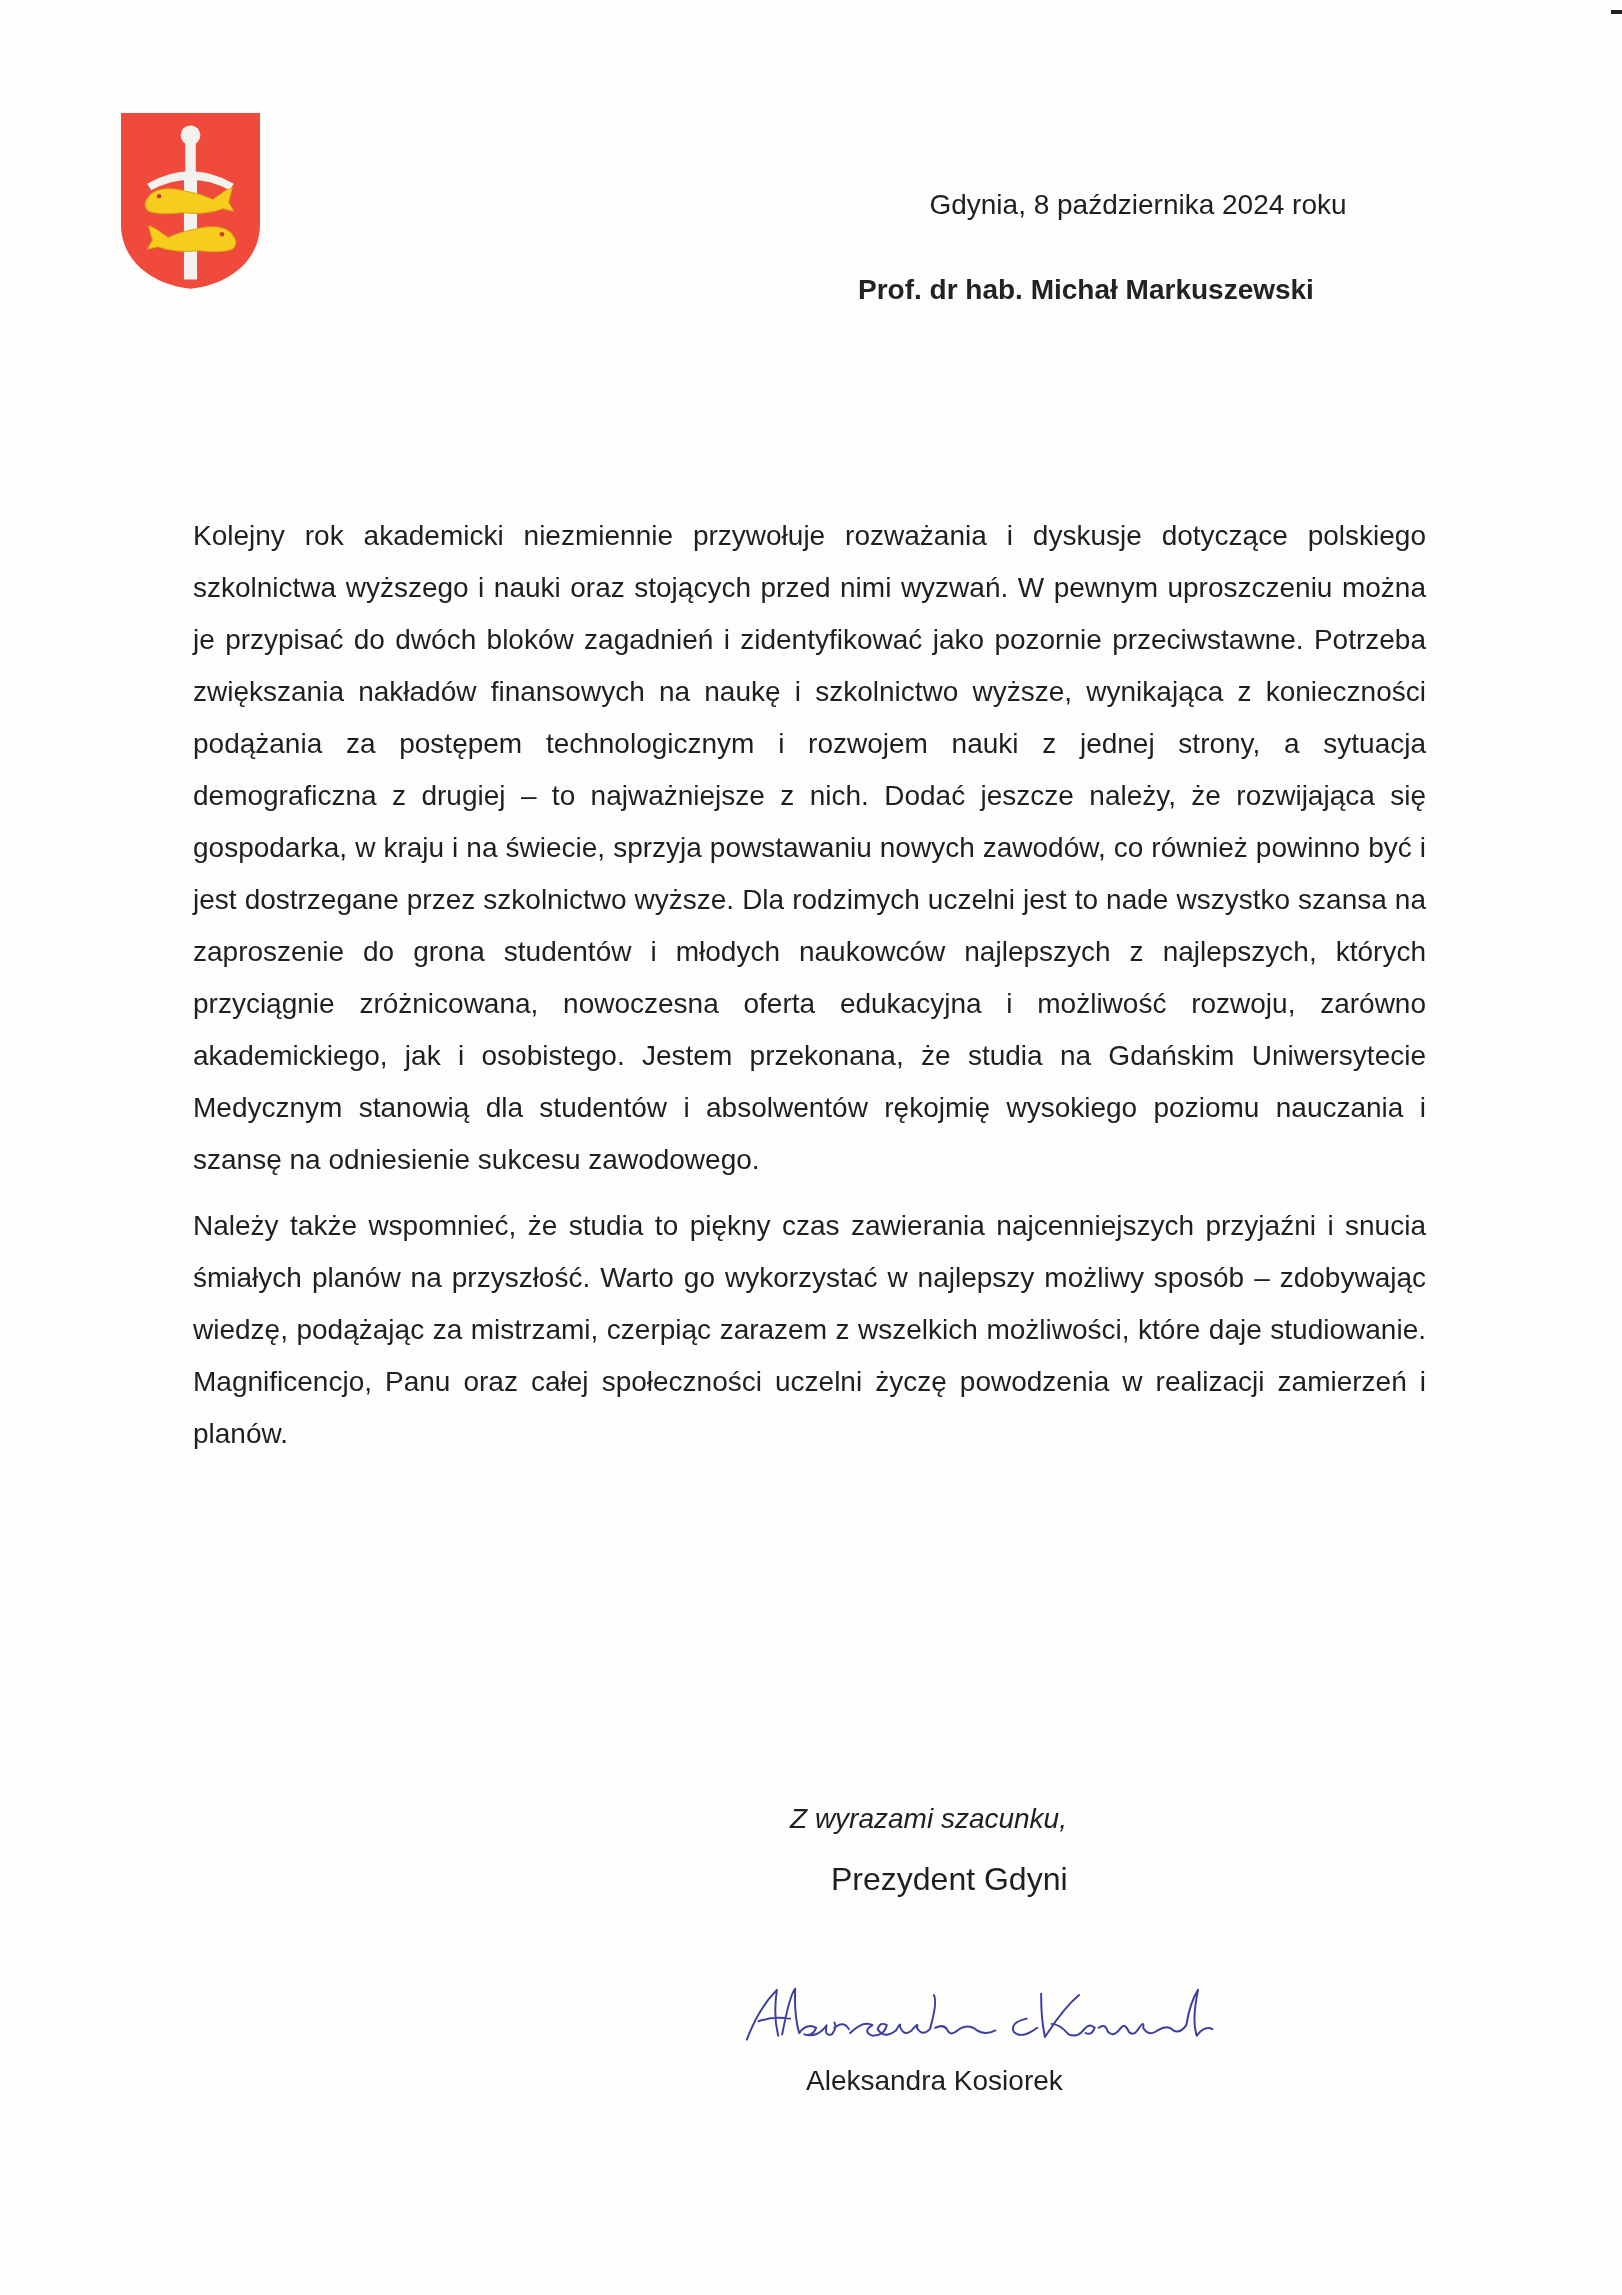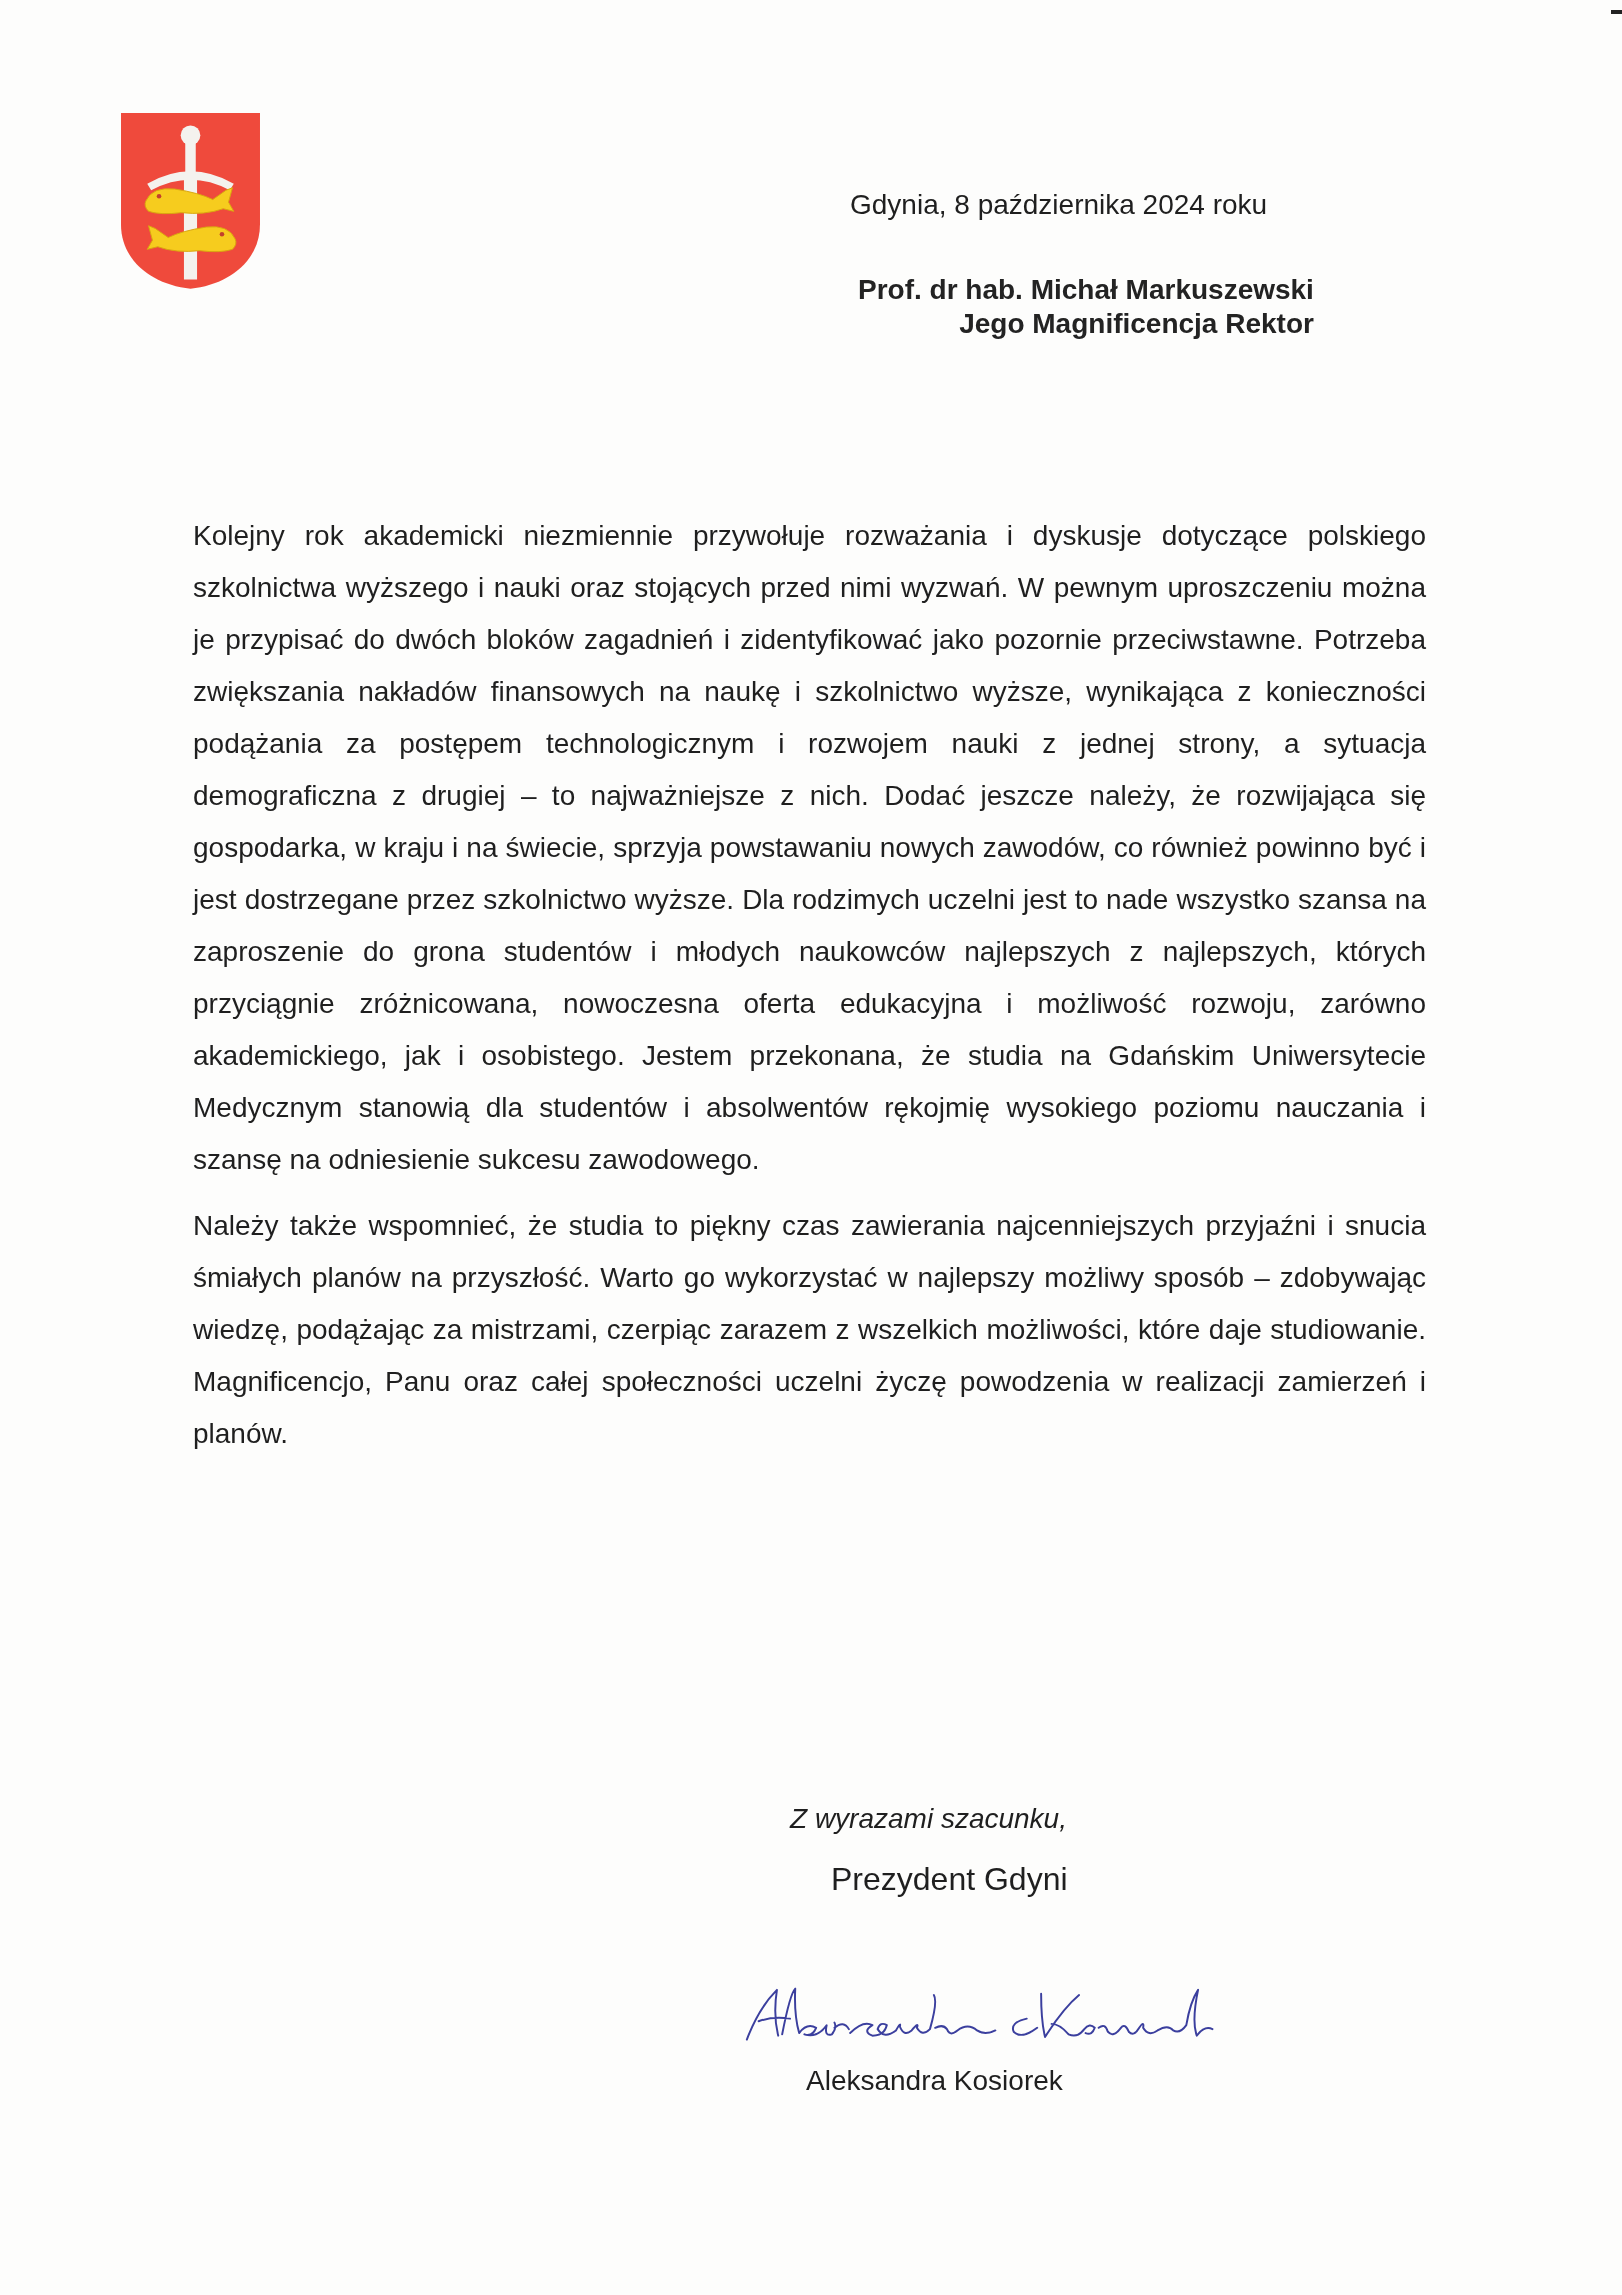--- a/index.html
+++ b/index.html
@@ -3,21 +3,21 @@
 <meta charset="utf-8">
 <style>
   html, body { margin: 0; padding: 0; }
   body {
     width: 1622px; height: 2295px; background: #fdfdfc; position: relative; overflow: hidden;
     font-family: "Liberation Sans", sans-serif; color: #1f1f1f;
   }
   .abs { position: absolute; }
   #coat { left: 121px; top: 113px; width: 139px; height: 177px; }
   #scanmark { left: 1611px; top: 9.8px; width: 11.8px; height: 4.6px; background: #222; }
-  #date { left: 850px; width: 576px; top: 186px; font-size: 28px; text-align: left; line-height: 37px; }
+  #date { left: 850px; width: 576px; top: 186px; font-size: 28px; text-align: center; line-height: 37px; }
   #recipient { left: 858px; top: 273px; font-size: 28px; font-weight: bold; line-height: 34px; color: #232323; }
   #recipient div { white-space: nowrap; text-align: right; }
   #body { left: 193px; top: 510px; width: 1233px; font-size: 28px; line-height: 52px; }
   #salutation { margin: 0 0 13.7px 0; }
   .para { margin: 0 0 13.7px 0; text-align: justify; text-align-last: left; }
   #closing { left: 790px; top: 1800px; font-size: 28px; line-height: 37px; white-space: nowrap; font-style: italic; }
   #title { left: 831px; top: 1861px; font-size: 32px; line-height: 37px; white-space: nowrap; }
   #signature { left: 739px; top: 1982px; width: 497px; height: 72px; }
   #name { left: 806px; top: 2062px; font-size: 28px; line-height: 37px; white-space: nowrap; }
 </style>
@@ -41,21 +41,20 @@
   <g fill="#f6cc1e" stroke="#d8a60f" stroke-width="1.5">
     <path d="M174 192 Q164 170 130 174 Q92 180 72 190 L52 176 L42 172 L48 194 L40 208 L56 204 Q84 214 120 210 Q152 214 170 208 Q178 200 174 192 Z"></path>
     <circle cx="154" cy="185" r="3.5" fill="#c2402c" stroke="none"></circle>
   </g>
 </svg>
 
 <div id="date" class="abs">Gdynia, 8 października 2024 roku</div>
 
 <div id="recipient" class="abs">
   <div>Prof. dr hab. Michał Markuszewski</div>
-  <div>Jego Magnificencja Rektor</div>
 </div>
 
 <div id="body" class="abs">
   <p class="para">Kolejny rok akademicki niezmiennie przywołuje rozważania i dyskusje dotyczące polskiego szkolnictwa wyższego i nauki oraz stojących przed nimi wyzwań. W pewnym uproszczeniu można je przypisać do dwóch bloków zagadnień i zidentyfikować jako pozornie przeciwstawne. Potrzeba zwiększania nakładów finansowych na naukę i szkolnictwo wyższe, wynikająca z konieczności podążania za postępem technologicznym i rozwojem nauki z jednej strony, a sytuacja demograficzna z drugiej – to najważniejsze z nich. Dodać jeszcze należy, że rozwijająca się gospodarka, w kraju i na świecie, sprzyja powstawaniu nowych zawodów, co również powinno być i jest dostrzegane przez szkolnictwo wyższe. Dla rodzimych uczelni jest to nade wszystko szansa na zaproszenie do grona studentów i młodych naukowców najlepszych z najlepszych, których przyciągnie zróżnicowana, nowoczesna oferta edukacyjna i możliwość rozwoju, zarówno akademickiego, jak i osobistego. Jestem przekonana, że studia na Gdańskim Uniwersytecie Medycznym stanowią dla studentów i absolwentów rękojmię wysokiego poziomu nauczania i szansę na odniesienie sukcesu zawodowego.</p>
   <p class="para">Należy także wspomnieć, że studia to piękny czas zawierania najcenniejszych przyjaźni i snucia śmiałych planów na przyszłość. Warto go wykorzystać w najlepszy możliwy sposób – zdobywając wiedzę,  podążając za mistrzami, czerpiąc zarazem z wszelkich możliwości, które daje studiowanie. Magnificencjo, Panu oraz całej społeczności uczelni życzę powodzenia w realizacji zamierzeń i planów.</p>
 </div>
 
 <div id="closing" class="abs">Z wyrazami szacunku,</div>
 <div id="title" class="abs">Prezydent Gdyni</div>
 

